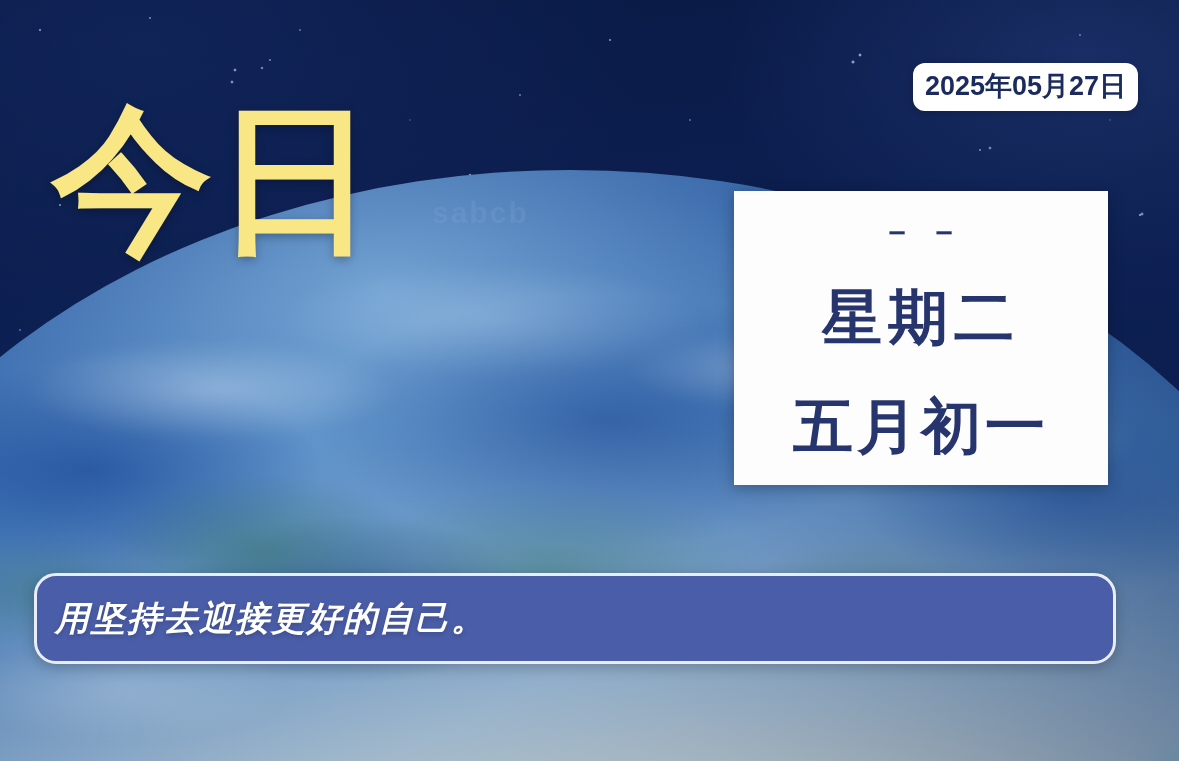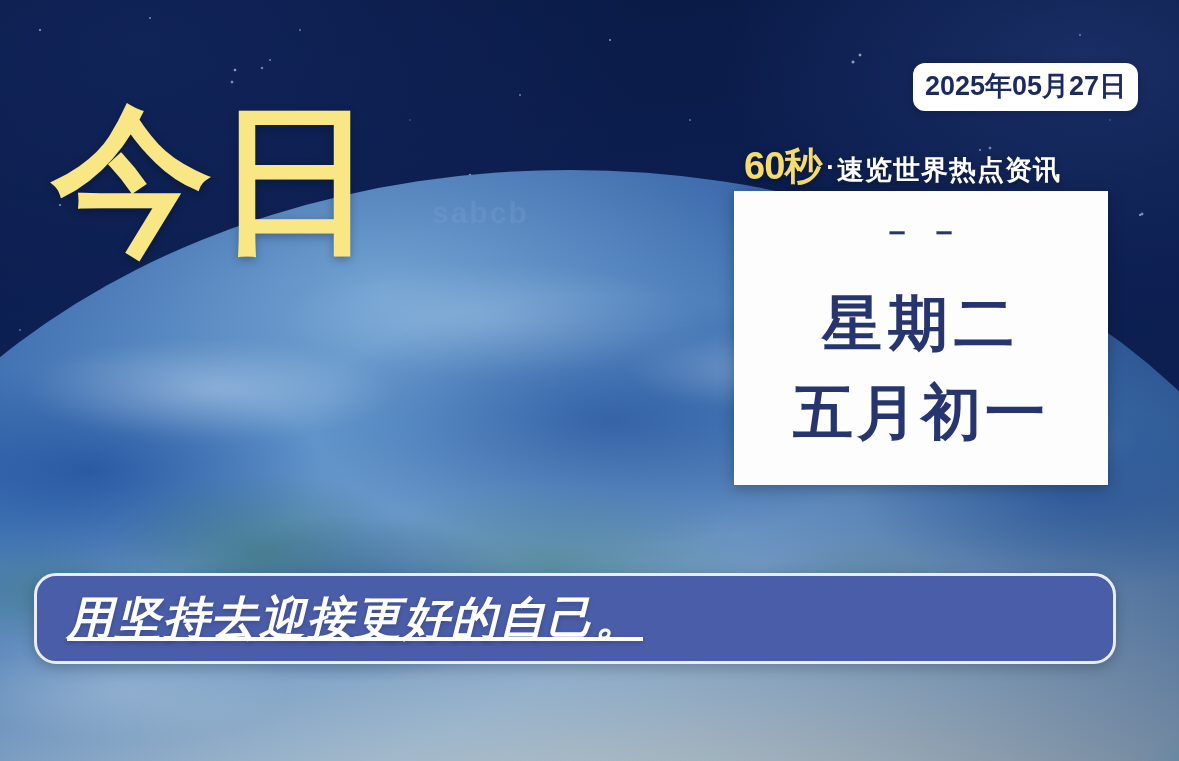--- a/index.html
+++ b/index.html
@@ -172,38 +172,37 @@
     background:#fdfdfd;box-shadow:0 3px 14px rgba(0,0,0,.28);
     display:flex;flex-direction:column;align-items:center;
     color:#27356e;
   }
   .issue{
     margin-top:19px;font-size:36px;font-weight:bold;letter-spacing:1px;white-space:nowrap;
     display:flex;align-items:center;gap:14px;
   }
   .issue .dash{font-weight:bold;font-size:32px;}
   .weekday{
-    margin-top:30px;font-size:60px;font-weight:bold;letter-spacing:6px;white-space:nowrap;
+    margin-top:24px;font-size:60px;font-weight:bold;letter-spacing:6px;white-space:nowrap;
   }
   .lunar{
-    margin-top:8px;font-size:60px;font-weight:bold;letter-spacing:4px;white-space:nowrap;
+    margin-top:28px;font-size:60px;font-weight:bold;letter-spacing:4px;white-space:nowrap;
   }
 
   
   .quote-banner{
     position:absolute;left:34px;top:573px;width:1076px;height:85px;
     background:#4a5da8;border:3px solid #e9edf8;border-radius:22px;
     box-shadow:0 4px 14px rgba(0,0,0,.22);
     display:flex;align-items:center;
   }
   .quote-text{
-    margin-left:30px;color:#ffffff;font-size:46px;font-weight:bold;
+    margin-left:18px;color:#ffffff;font-size:34px;font-weight:bold;
     font-style:italic;letter-spacing:2px;white-space:nowrap;
     text-shadow:0 2px 5px rgba(0,0,0,.20);
-    text-decoration:underline;
   }
 </style>
 </head>
 <body>
 
 <div id="poster">
 
   <div class="space">
     <div class="stars"></div>
     <div class="stars2"></div>
@@ -222,23 +221,20 @@
   </div>
 
   <div class="watermark">sabcb</div>
 
   <div class="title-block">
     <div class="title-line title-1">今日</div>
   </div>
 
   <div class="date-pill">2025年05月27日</div>
 
-  <div class="tagline">
-    <span class="sec">60秒</span><span class="dot">·</span><span class="sub">速览世界热点资讯</span>
-  </div>
 
   <div class="info-card">
     <div class="issue">
       <span class="dash">－</span>
       <span class="dash">－</span>
     </div>
     <div class="weekday">星期二</div>
     <div class="lunar">五月初一</div>
   </div>
 

